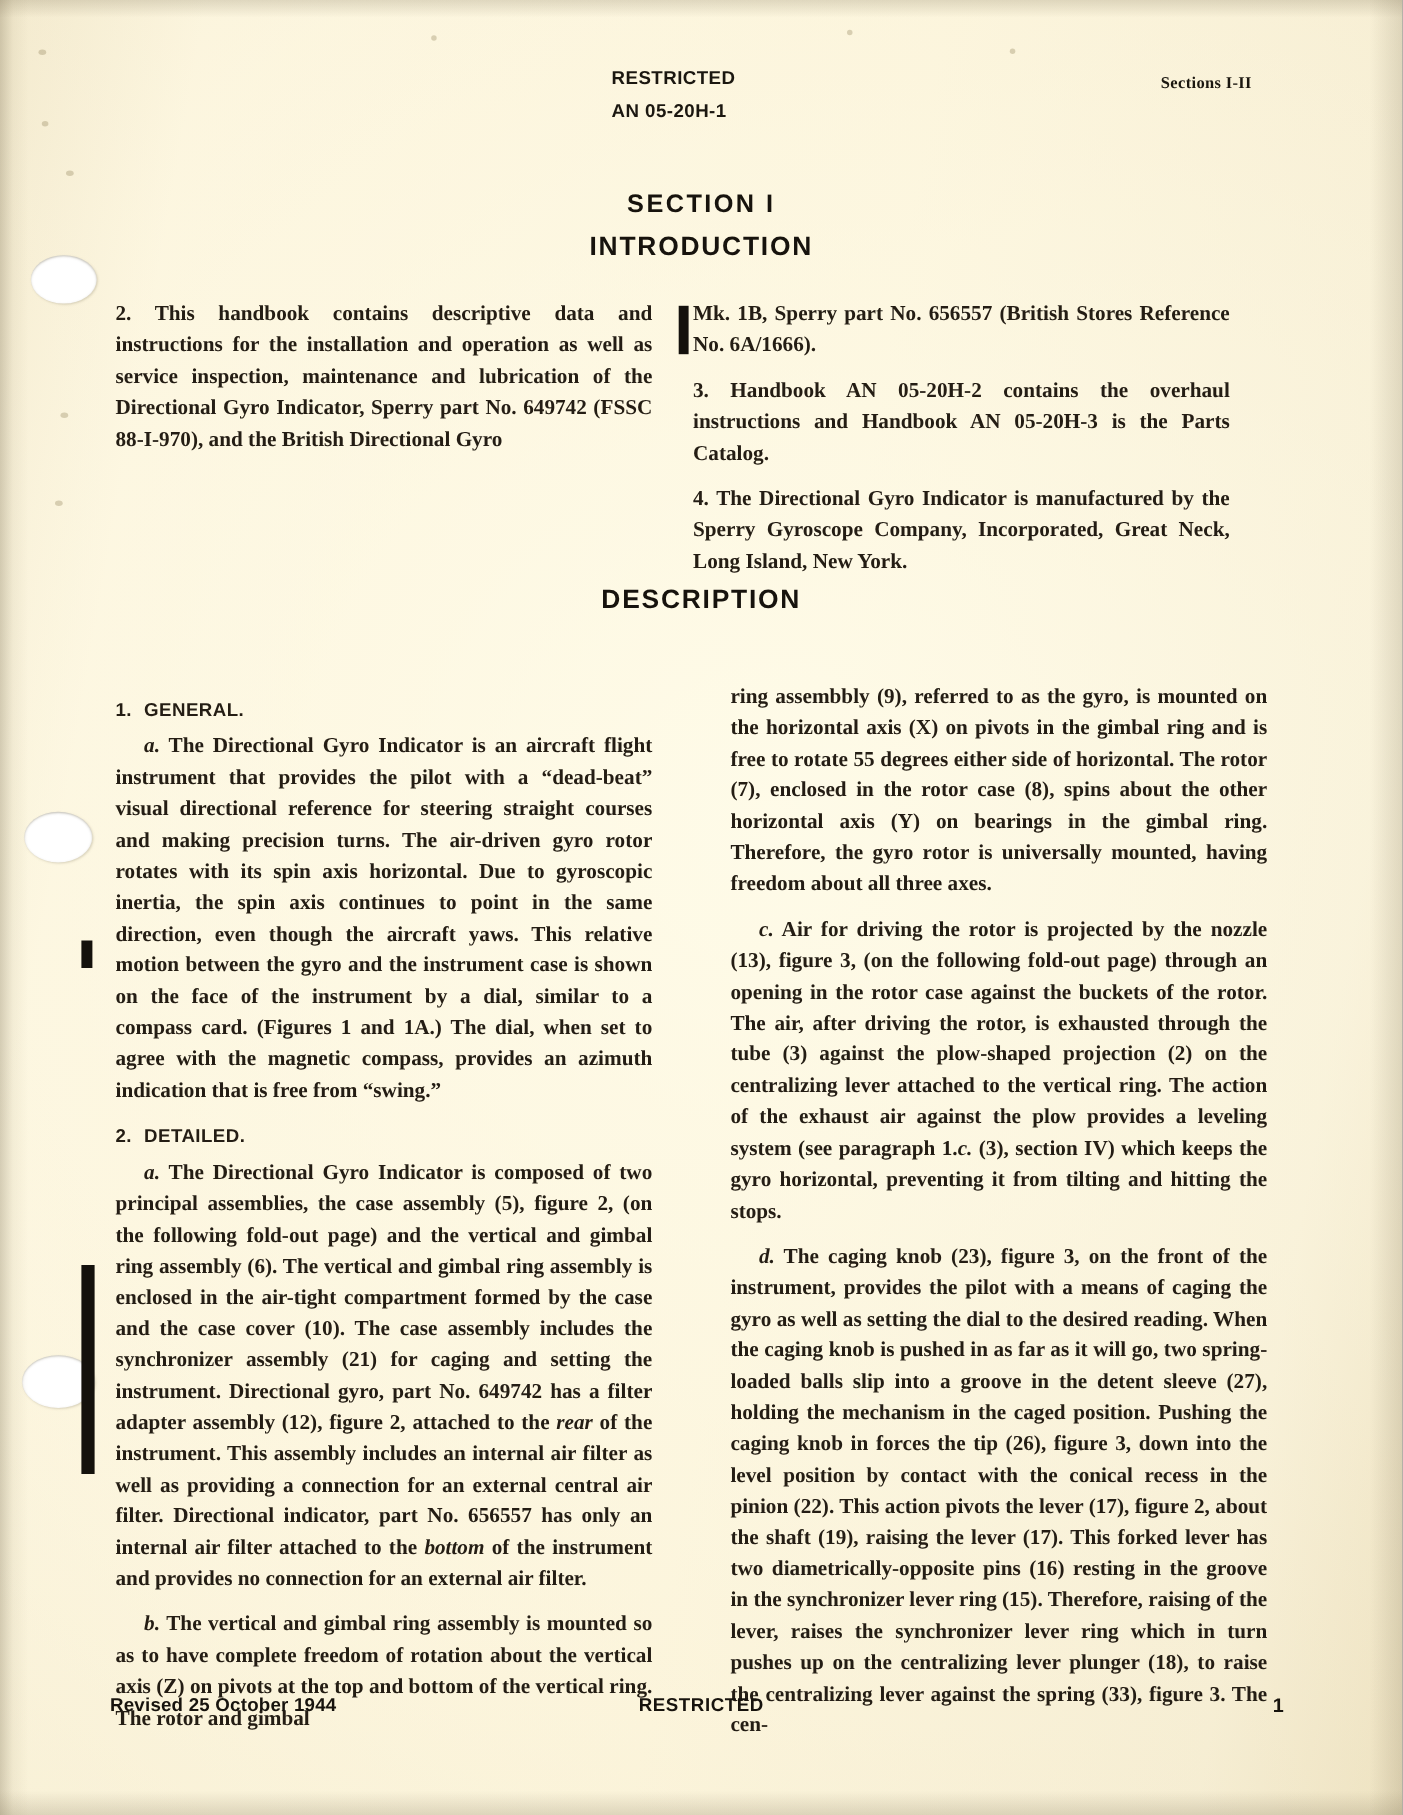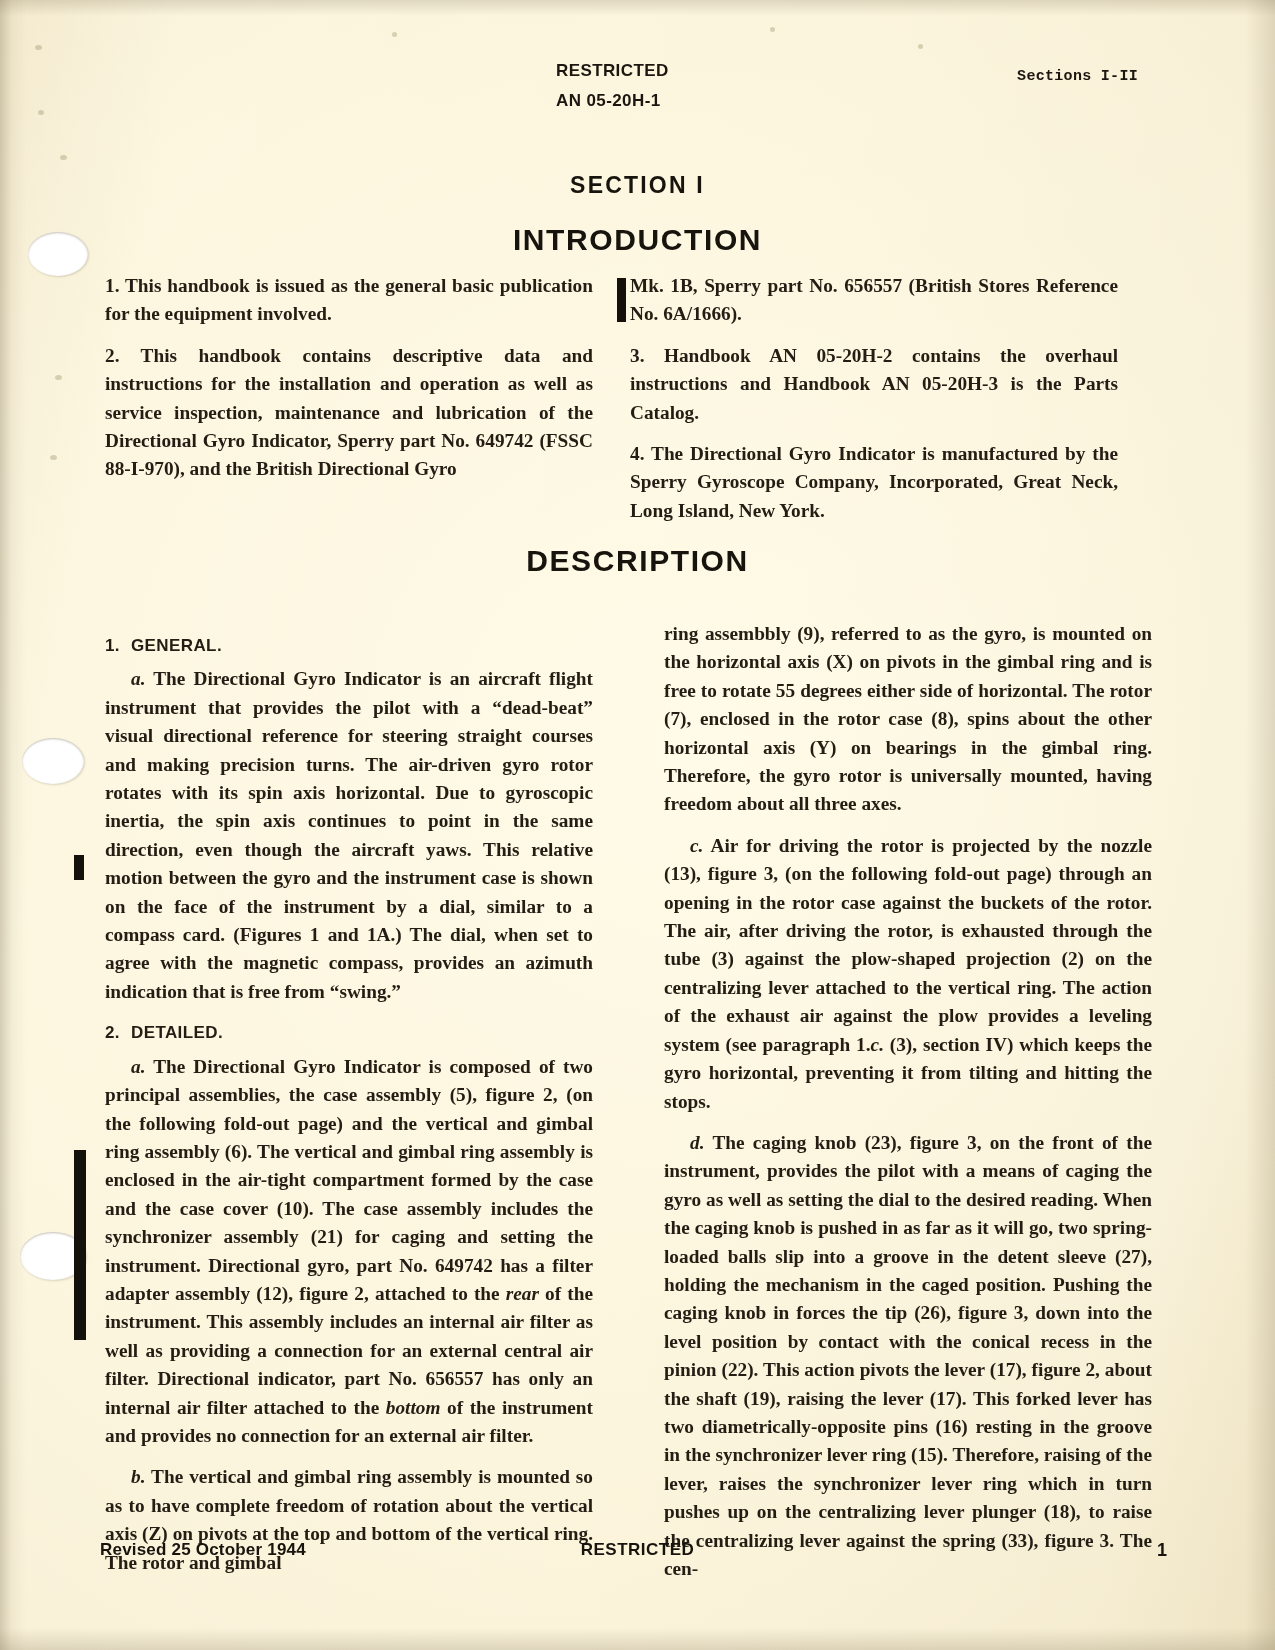--- a/index.html
+++ b/index.html
@@ -79,38 +79,38 @@
     font-weight: bold;
     font-size: 17px;
     letter-spacing: 0.4px;
     line-height: 30px;
     color: #1b1710;
   }
   .hdr-right {
     position: absolute;
     right: 137px;
     top: 12px;
-    font-family: Liberation Mono, monospace;
+    font-family: Liberation Serif, serif;
     font-weight: bold;
     font-size: 15px;
     letter-spacing: 0.3px;
     color: #1b1710;
   }
 
   
   .sec-title {
     position: absolute;
     left: 0; right: 0;
     text-align: center;
     font-family: "Liberation Sans", "DejaVu Sans", sans-serif;
     font-weight: bold;
     color: #17130d;
   }
   .sec-title .num { font-size: 23px; letter-spacing: 2.2px; display: block; }
-  .sec-title .nam { font-size: 30px; letter-spacing: 1.6px; display: block; margin-top: 24px; }
+  .sec-title .nam { font-size: 24px; letter-spacing: 1.6px; display: block; margin-top: 12px; }
 
   #sec1-title { top: 172px; }
   #sec2-title { top: 520px; }
 
   
   .col {
     position: absolute;
     width: 488px;
     font-size: 19.3px;
     line-height: 28.4px;
@@ -193,21 +193,20 @@
     </div>
     <div class="hdr-right">Sections  I-II</div>
   </div>
 
   <div class="sec-title" id="sec1-title">
     <span class="num">SECTION  I</span>
     <span class="nam">INTRODUCTION</span>
   </div>
 
   <div class="col left" id="s1-left">
-    <p>1. This handbook is issued as the general basic publication for the equipment involved.</p>
     <p>2. This handbook contains descriptive data and instructions for the installation and operation as well as service inspection, maintenance and lubrication of the Directional Gyro Indicator, Sperry part No. 649742 (FSSC 88-I-970), and the British Directional Gyro</p>
   </div>
 
   <div class="changebar" id="cb-1"></div>
 
   <div class="col right" id="s1-right">
     <p>Mk. 1B, Sperry part No. 656557 (British Stores Reference No. 6A/1666).</p>
     <p>3. Handbook AN 05-20H-2 contains the overhaul instructions and Handbook AN 05-20H-3 is the Parts Catalog.</p>
     <p>4. The Directional Gyro Indicator is manufactured by the Sperry Gyroscope Company, Incorporated, Great Neck, Long Island, New York.</p>
   </div>

